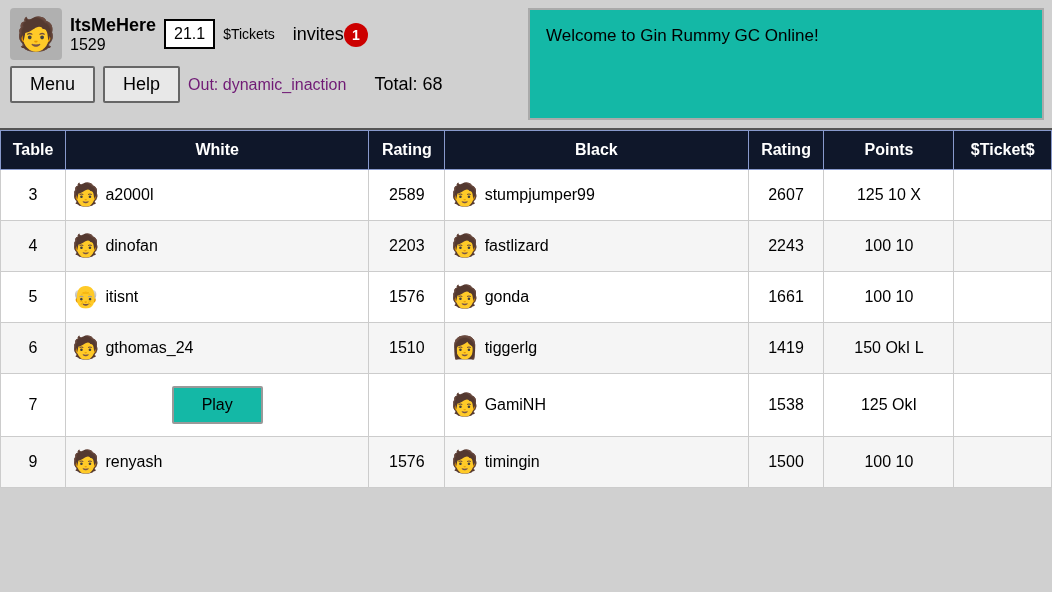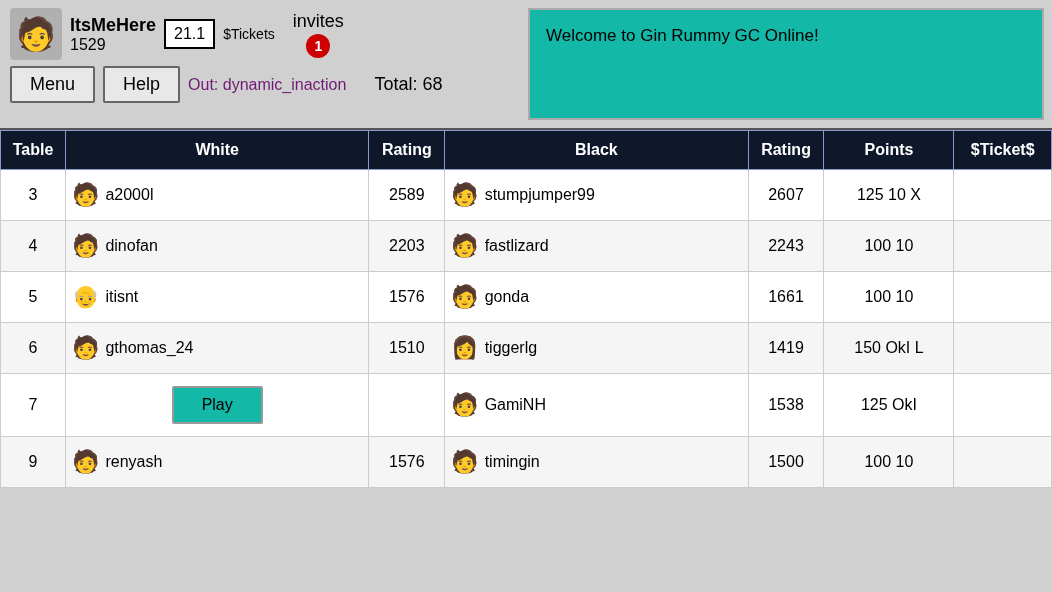--- a/index.html
+++ b/index.html
@@ -73,21 +73,21 @@
       text-align: center;
     }
 
     .tickets-label {
       font-size: 14px;
       color: #000;
     }
 
     .invites-section {
       display: flex;
-      flex-direction: column;
+      flex-direction: row;
       align-items: center;
       margin-left: 10px;
     }
 
     .invites-label {
       font-size: 18px;
       color: #000;
     }
 
     .invites-badge {

